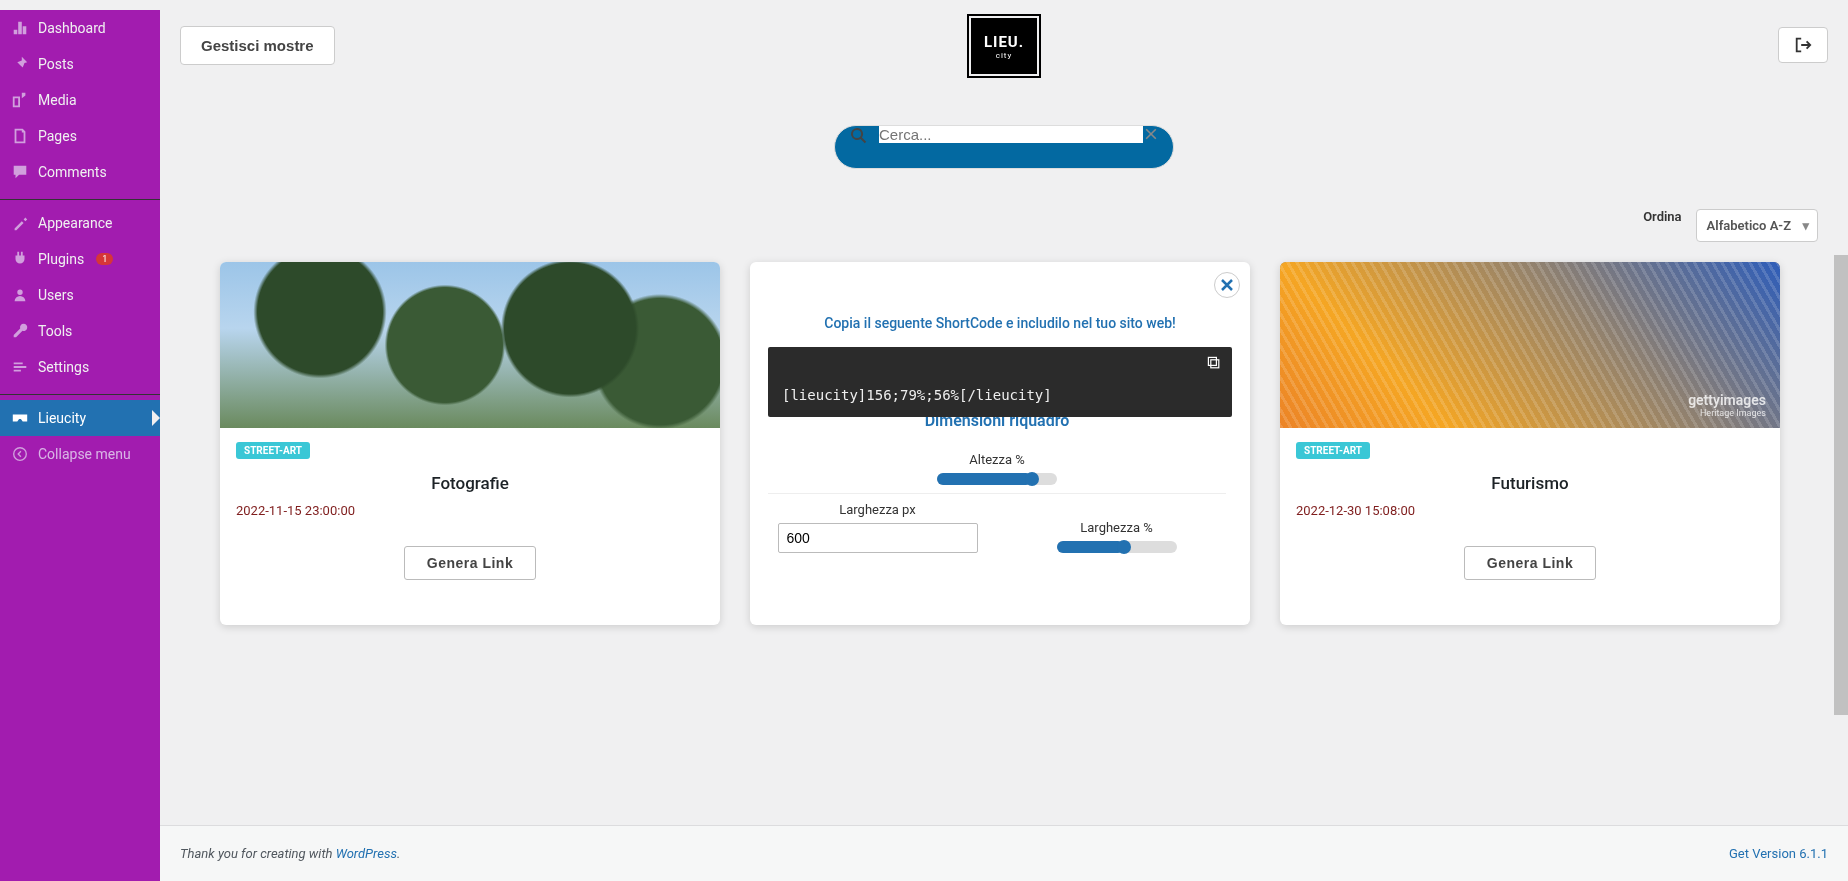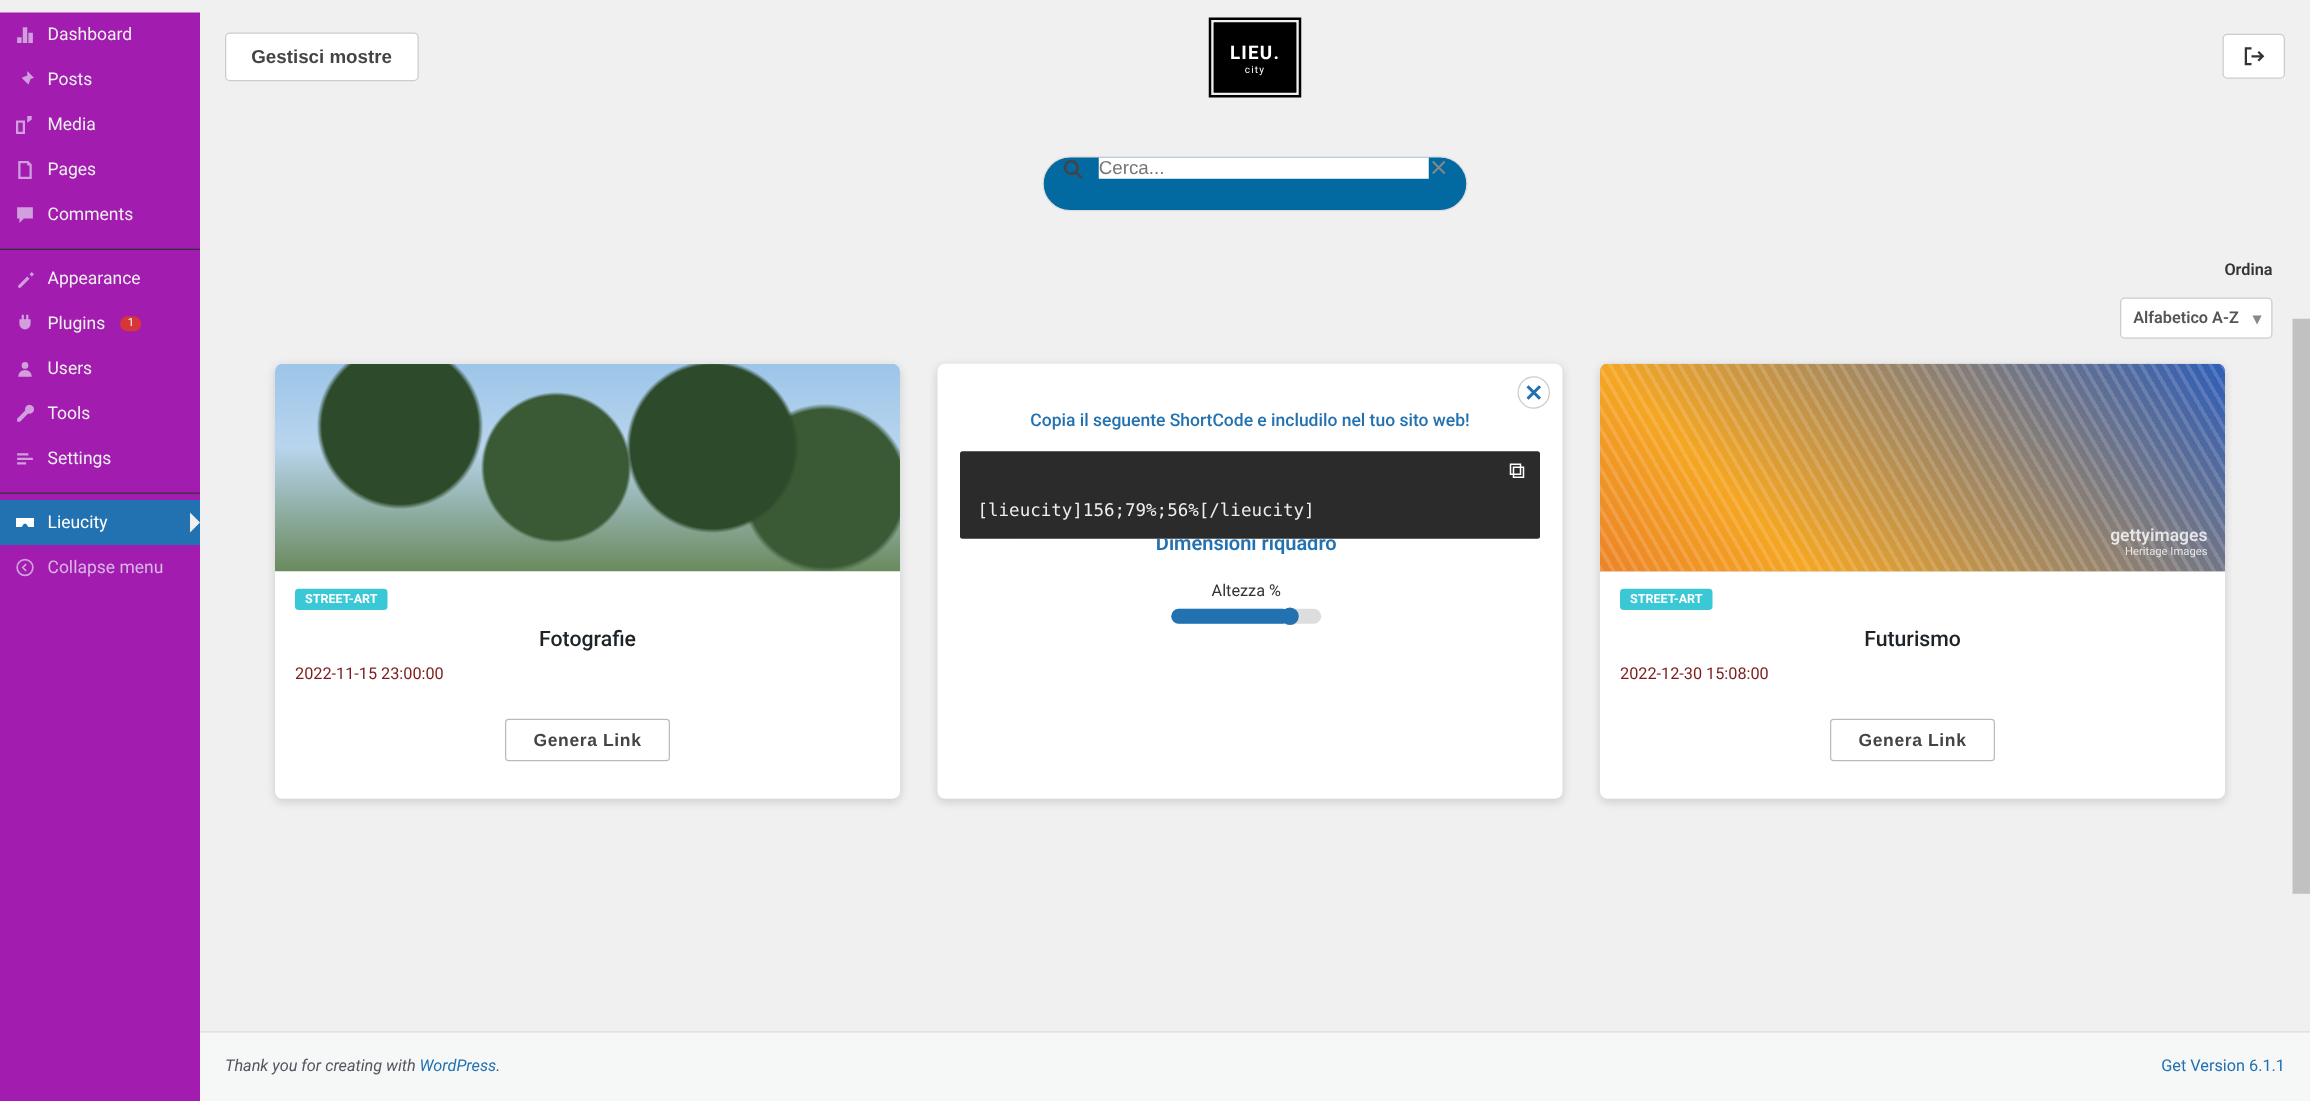--- a/index.html
+++ b/index.html
@@ -25,21 +25,21 @@
 .logo { width: 66px; height: 56px; background: #000; color: #fff; border: 2px solid #000; outline: 2px solid #000; outline-offset: 2px; display: flex; flex-direction: column; align-items: center; justify-content: center; font-weight: 700; font-size: 15px; letter-spacing: 1px; }
 .logo small { font-size: 8px; font-weight: 400; }
 .logout-btn { margin-left: auto; background: #fff; border: 1px solid #ccc; border-radius: 4px; width: 50px; height: 36px; display: flex; align-items: center; justify-content: center; cursor: pointer; }
 
 .search-row { display: flex; justify-content: center; margin-top: 50px; margin-bottom: 40px; }
 .search-box { width: 340px; height: 44px; border: 1px solid #ddd; border-radius: 22px; display: flex; align-items: flex-start; padding: 0 14px; background: #0369a1; }
 .search-box input { flex: 1; border: none; outline: none; font-size: 15px; margin-left: 10px; }
 .search-box .sicon svg { width: 20px; height: 20px; fill: #444; }
 .search-box .clear svg { width: 16px; height: 16px; stroke: #888; fill: none; stroke-width: 2; }
 
-.sort-row { display: flex; justify-content: flex-end; align-items: flex-end; gap: 14px; margin-bottom: 10px; font-size: 13px; font-weight: 600; color: #333; padding-right: 10px; flex-direction: column; }
+.sort-row { display: flex; justify-content: flex-end; align-items: flex-start; gap: 14px; margin-bottom: 10px; font-size: 13px; font-weight: 600; color: #333; padding-right: 10px; }
 .sort-select { border: 1px solid #ccc; background: #fff; border-radius: 4px; padding: 8px 26px 8px 10px; font-size: 13px; color: #555; position: relative; }
 .sort-select::after { content: '▾'; position: absolute; right: 8px; color: #888; }
 
 .cards { display: flex; gap: 30px; padding: 10px 40px; }
 .card { width: 500px; background: #fff; border-radius: 6px; box-shadow: 0 2px 8px rgba(0,0,0,0.15); overflow: hidden; display: flex; flex-direction: column; }
 .card-img { height: 166px; background: #888; background-size: cover; background-position: center; }
 .card-body { padding: 14px 16px 18px; display: flex; flex-direction: column; gap: 10px; }
 .tag { background: #3ac7d6; color: #fff; font-size: 10px; font-weight: 700; padding: 3px 8px; border-radius: 3px; align-self: flex-start; }
 .card-title { text-align: center; font-size: 17px; font-weight: 500; margin-top: 4px; }
 .card-date { font-size: 13px; color: #7f1d1d; }
@@ -56,21 +56,21 @@
 
 .img3 { background: linear-gradient(45deg, #d93e2e, #f5a623, #2e5db9, #d93e2e, #f2c94c); background-size: 300% 300%; position: relative; }
 .img3::before { content: ''; position: absolute; inset: 0; background: repeating-linear-gradient(60deg, rgba(255,255,255,.15) 0 3px, transparent 3px 8px); }
 .watermark { position: absolute; right: 14px; bottom: 10px; color: rgba(255,255,255,.8); font-size: 14px; font-weight: 600; text-align: right; }
 .watermark small { display: block; font-size: 9px; font-weight: 400; }
 
 
 .modal-card { width: 500px; background: #fff; border-radius: 6px; box-shadow: 0 2px 8px rgba(0,0,0,0.15); padding: 18px; position: relative; display: flex; flex-direction: column; }
 .modal-close { position: absolute; top: 10px; right: 10px; width: 26px; height: 26px; border: 1px solid #ccc; border-radius: 50%; display: flex; align-items: center; justify-content: center; cursor: pointer; }
 .modal-close svg { width: 12px; height: 12px; stroke: #2271b1; stroke-width: 2.5; fill: none; }
-.modal-hint { text-align: center; color: #2271b1; font-size: 14px; font-weight: 500; margin: 20px 0 16px; }
+.modal-hint { text-align: center; color: #2271b1; font-size: 14px; font-weight: 500; margin: 35px 0 16px; }
 .code-box { background: #2b2b2b; color: #eee; font-family: Menlo, Consolas, monospace; font-size: 14px; padding: 40px 14px 14px; border-radius: 2px; position: relative; margin-bottom: 0px; }
 .copy-icon { position: absolute; top: 8px; right: 8px; width: 18px; height: 18px; }
 .copy-icon svg { width: 16px; height: 16px; fill: none; stroke: #fff; stroke-width: 1.5; }
 
 .dim-section { overflow-y: scroll; height: 190px; padding-right: 6px; }
 .dim-section::-webkit-scrollbar { width: 12px; }
 .dim-section::-webkit-scrollbar-track { background: #f1f1f1; }
 .dim-section::-webkit-scrollbar-thumb { background: #bbb; }
 .dim-title { text-align: center; color: #2271b1; font-size: 16px; font-weight: 600; margin: 0 0 8px; position: relative; top: -6px; }
 .dim-row { display: flex; gap: 20px; padding: 8px 0; align-items: flex-end; border-bottom: 1px solid #eee; }
@@ -263,20 +263,33 @@
         <div class="dim-title">Dimensioni riquadro</div>
         <div class="dim-row">
           <div class="dim-col">
             <label>Altezza %</label>
             <div class="slider-wrap">
               <div class="slider-fill" style="width:79%"></div>
               <div class="slider-thumb" style="left:79%"></div>
             </div>
           </div>
         </div>
+        <div class="dim-row">
+          <div class="dim-col">
+            <label>Larghezza px</label>
+            <input type="text" value="600" style="">
+          </div>
+          <div class="dim-col">
+            <label>Larghezza %</label>
+            <div class="slider-wrap">
+              <div class="slider-fill" style="width:56%"></div>
+              <div class="slider-thumb" style="left:56%"></div>
+            </div>
+          </div>
+        </div>
       </div>
     </div>
 
     <div class="card">
       <div class="card-img" style="position:relative">
         <div class="img3" style="position:absolute;inset:0"></div>
         <div class="watermark">
           <span>gettyimages</span>
           <small>Heritage Images</small>
         </div>

